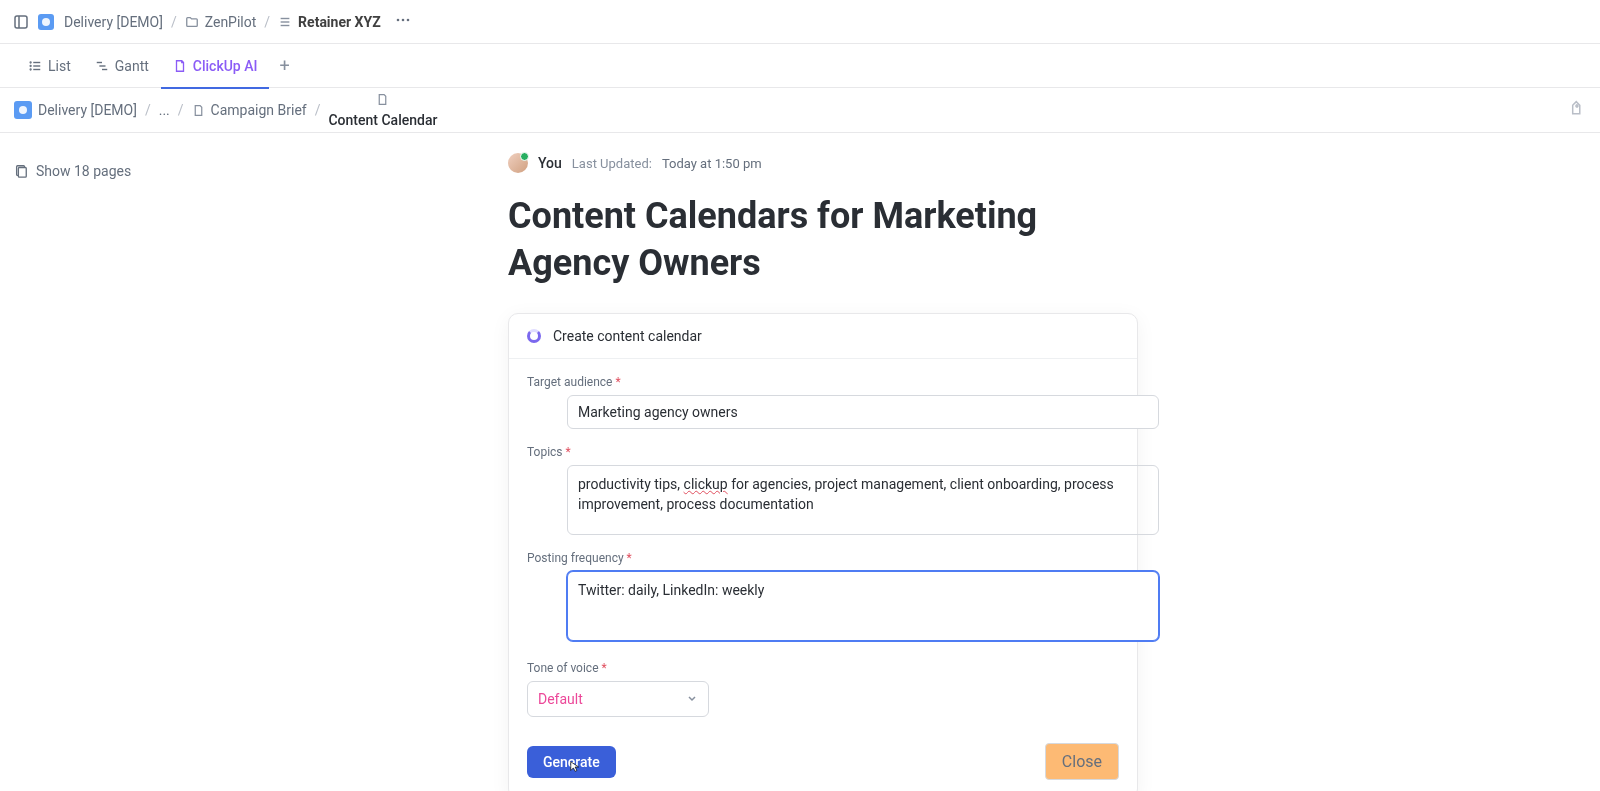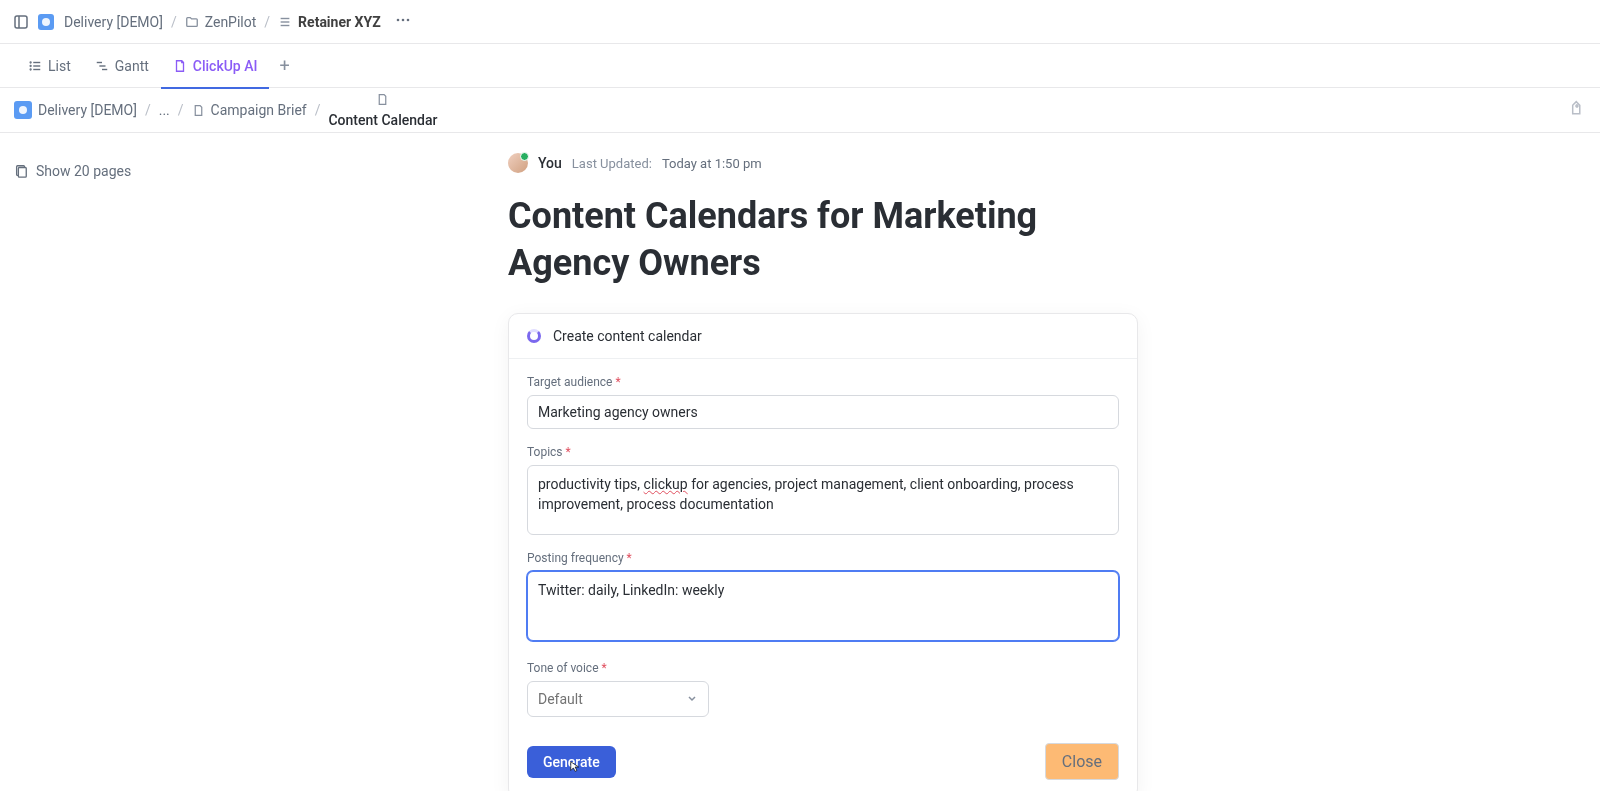--- a/index.html
+++ b/index.html
@@ -227,38 +227,39 @@
     .req { color: #e04f5f; }
     .form-input, .form-textarea {
       width: 100%;
       border: 1px solid #d6d9de;
       border-radius: 6px;
       padding: 8px 10px;
       font-size: 14px;
       color: #2a2e34;
       font-family: inherit;
       resize: none;
+      margin-left: 40px;
     }
     .form-textarea { min-height: 70px; line-height: 1.45; }
     .form-textarea.focused {
       border-color: #4f7cf3;
       box-shadow: 0 0 0 1px #4f7cf3;
       min-height: 70px;
     }
     .spellcheck {
       text-decoration: underline wavy #e04f5f;
       text-decoration-thickness: 1px;
     }
     .form-select {
       width: 182px;
       border: 1px solid #d6d9de;
       border-radius: 6px;
       padding: 9px 10px;
       font-size: 14px;
-      color: #737373;
+      color: #ec4899;
       display: flex;
       align-items: center;
       justify-content: space-between;
       cursor: pointer;
       background: white;
     }
     .select-chevron { color: #87909e; }
     .modal-footer {
       padding: 6px 18px 18px;
       display: flex;
@@ -398,21 +399,21 @@
         <circle cx="10.5" cy="5.5" r="1"></circle>
       </svg>
   </span>
 </div>
 
 <div class="sidebar-left">
   <svg width="14" height="14" viewBox="0 0 16 16" fill="none" stroke="currentColor" stroke-width="1.5">
       <rect x="3" y="2" width="9" height="11" rx="1"></rect>
       <rect x="5" y="4" width="9" height="11" rx="1" fill="white"></rect>
     </svg>
-  <span>Show 20 pages</span>
+  <span>Show 18 pages</span>
 </div>
 
 <div class="main-content">
   <div class="doc-meta">
     <span class="avatar"></span>
     <span class="author">You</span>
     <span class="updated-label">Last Updated:</span>
     <span class="updated-time">Today at 1:50 pm</span>
   </div>
   <h1 class="doc-title">Content Calendars for Marketing Agency Owners</h1>

